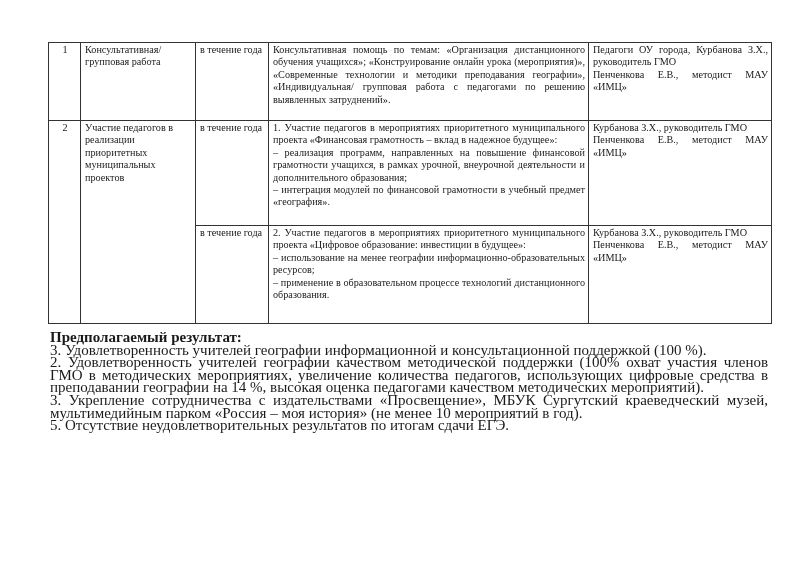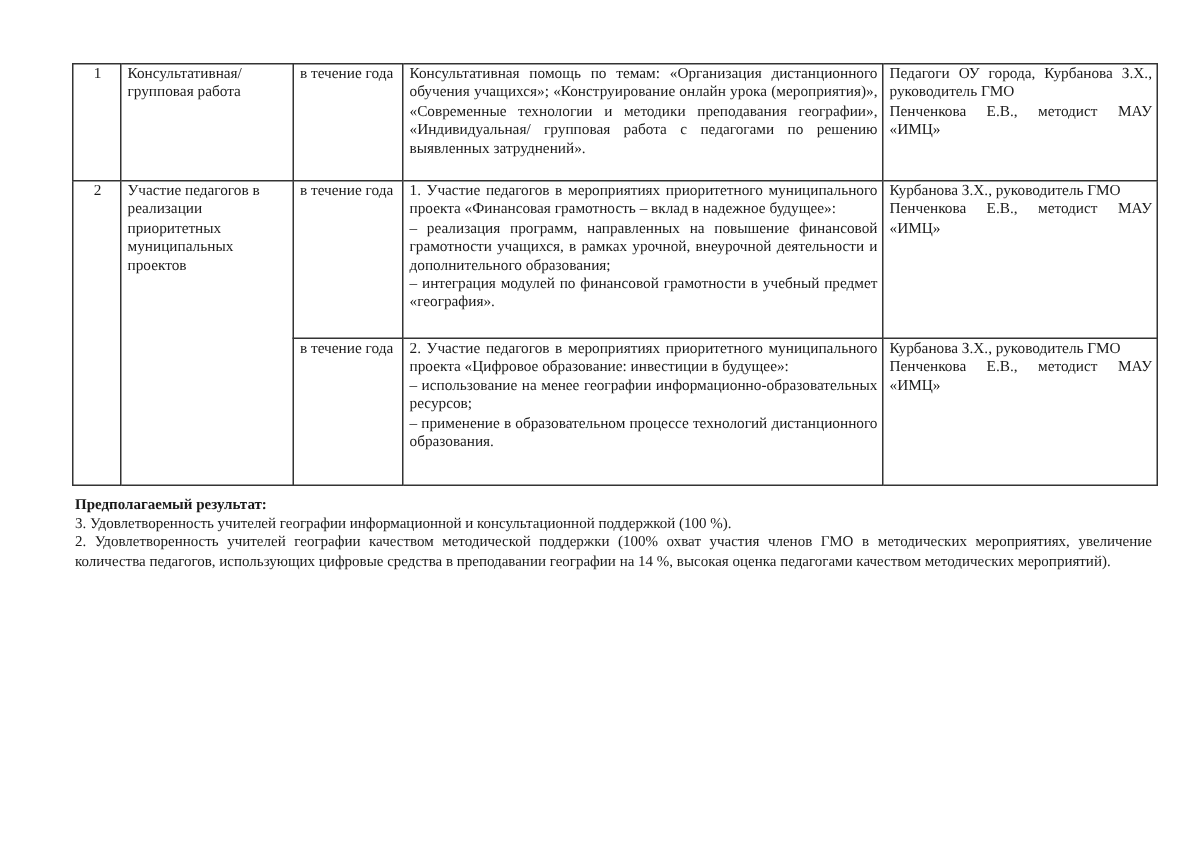--- a/index.html
+++ b/index.html
@@ -6,21 +6,21 @@
   body { width: 800px; height: 566px; position: relative; overflow: hidden;
          font-family: "Liberation Serif", "DejaVu Serif", serif; color: #1a1a1a; }
   .page { position: absolute; left: 0; top: 0; width: 800px; height: 566px; background: #fff; }
   table.plan { position: absolute; left: 48px; top: 42px; border-collapse: collapse;
                width: 723px; table-layout: fixed; font-size: 10.2px; line-height: 12.4px; }
   table.plan td { border: 1px solid #333; vertical-align: top; padding: 1px 3px 1px 4px; }
   td.num { text-align: center; }
   td.just { text-align: justify; text-align-last: left; }
   .cell-line { display: block; }
   .result { position: absolute; left: 50px; top: 331px; width: 718px;
-            font-size: 10px; line-height: 12.6px; text-align: justify; }
+            font-size: 15px; line-height: 12.6px; text-align: justify; }
   .result .title { font-weight: bold; display: block; }
   .result .item { display: block; }
 </style>
 </head>
 <body>
 
 <div class="page">
   <table class="plan">
     <colgroup>
       <col style="width:32px">
@@ -68,14 +68,16 @@
         <span class="cell-line">Пенченкова Е.В., методист МАУ «ИМЦ»</span>
       </td>
     </tr>
   </tbody>
     </table>
 
   <div class="result">
     <span class="title">Предполагаемый результат:</span>
     <span class="item">3.  Удовлетворенность учителей географии информационной и консультационной поддержкой  (100 %).</span>
     <span class="item">2. Удовлетворенность учителей географии качеством методической поддержки (100% охват участия членов ГМО в методических мероприятиях,  увеличение количества педагогов, использующих цифровые средства в преподавании географии на 14 %, высокая оценка педагогами качеством методических мероприятий).</span>
+    <span class="item">3. Укрепление сотрудничества с издательствами «Просвещение», МБУК Сургутский краеведческий музей, мультимедийным парком «Россия – моя история» (не менее 10 мероприятий в год).</span>
+    <span class="item">5. Отсутствие неудовлетворительных результатов по итогам сдачи ЕГЭ.</span>
   </div>
 </div>
 
 </body></html>

